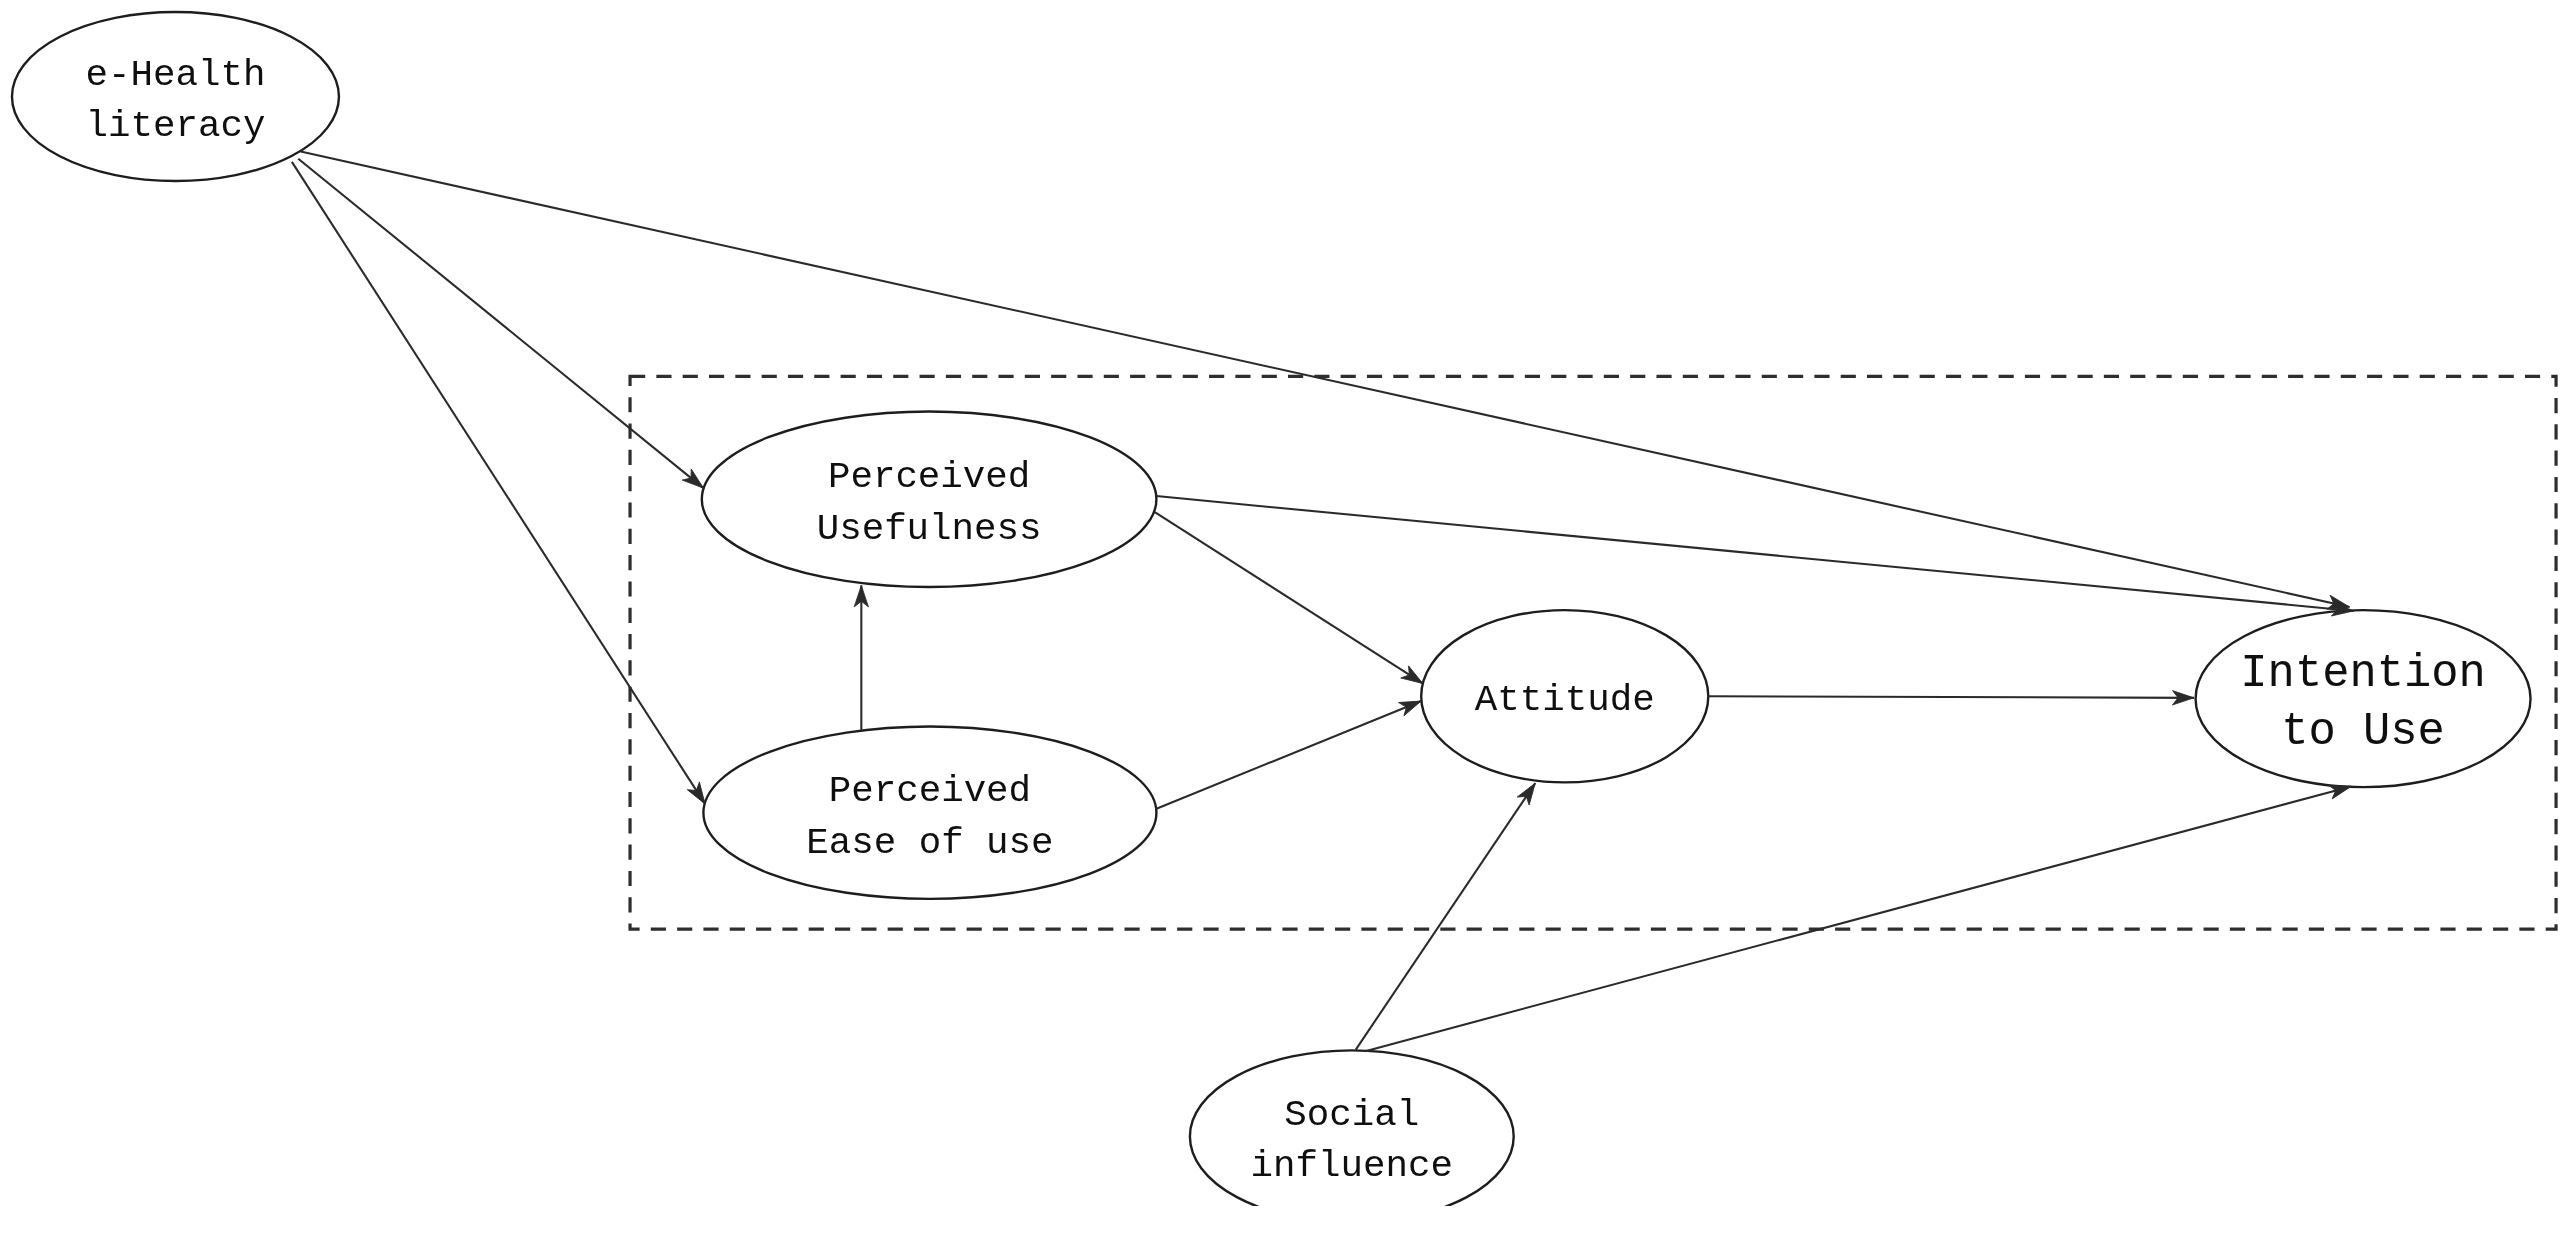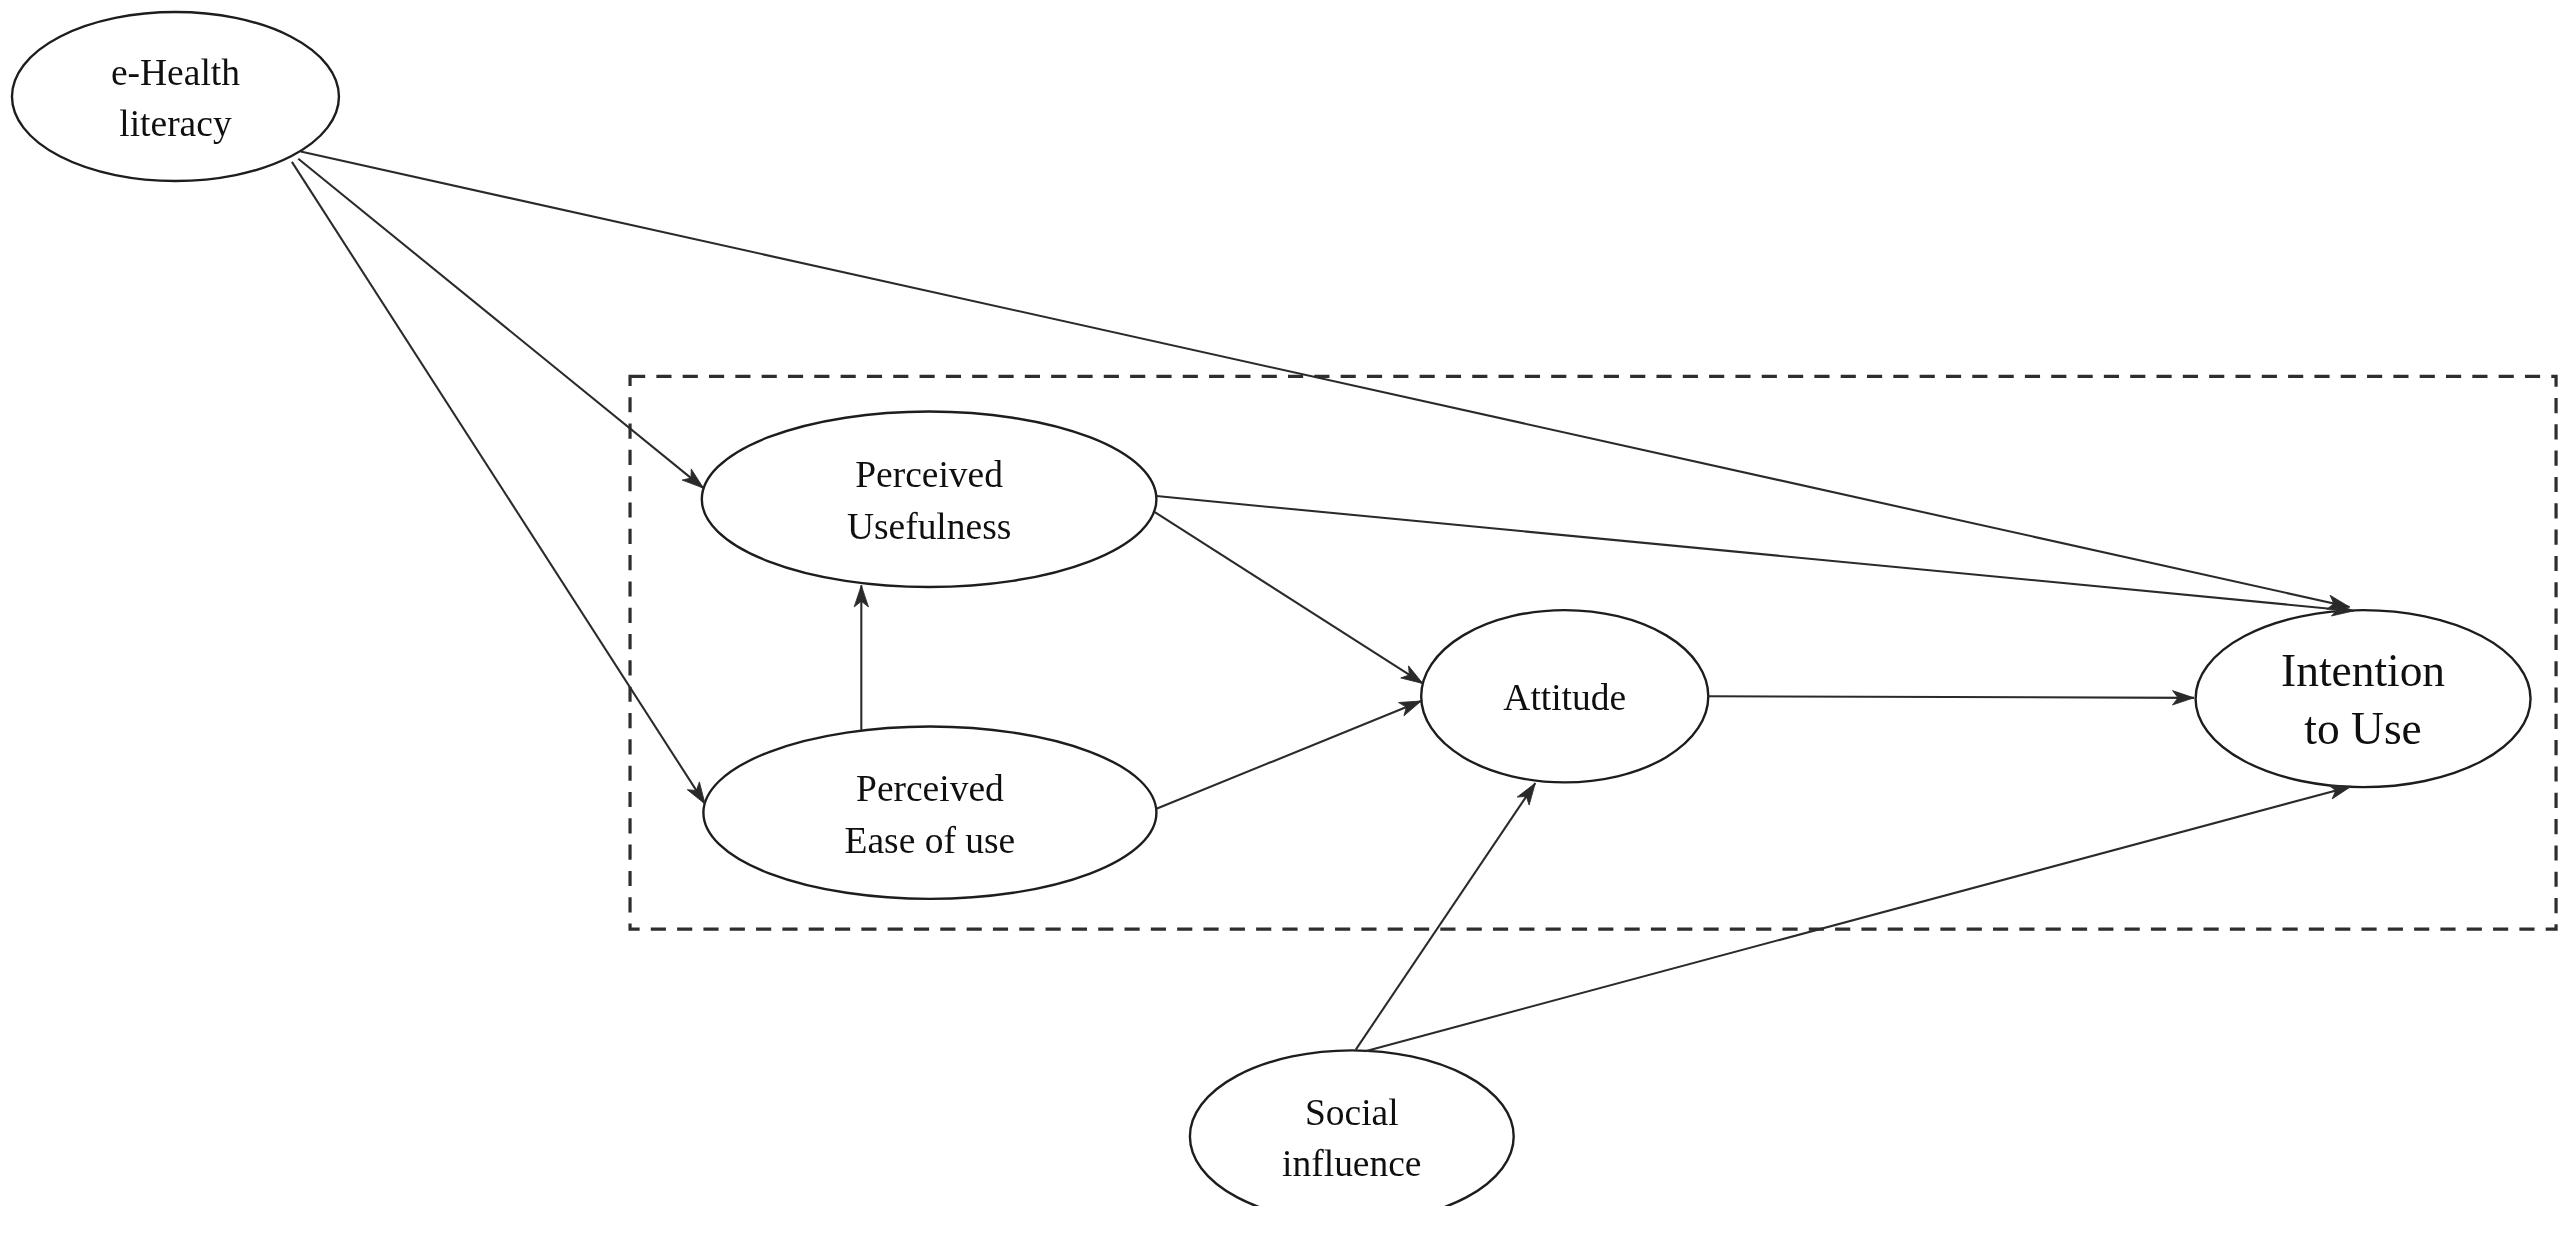--- a/index.html
+++ b/index.html
@@ -6,21 +6,21 @@
     margin: 0;
     padding: 0;
     background: #ffffff;
   }
   .canvas {
     position: relative;
     width: 2576px;
     height: 1206px;
     background: #ffffff;
     overflow: hidden;
-    font-family: Liberation Serif, serif;
+    font-family: Liberation Mono, monospace;
   }
   svg.diagram {
     position: absolute;
     left: 0;
     top: 0;
     display: block;
   }
   .node-ellipse {
     fill: #ffffff;
     stroke: #1d1d1d;

